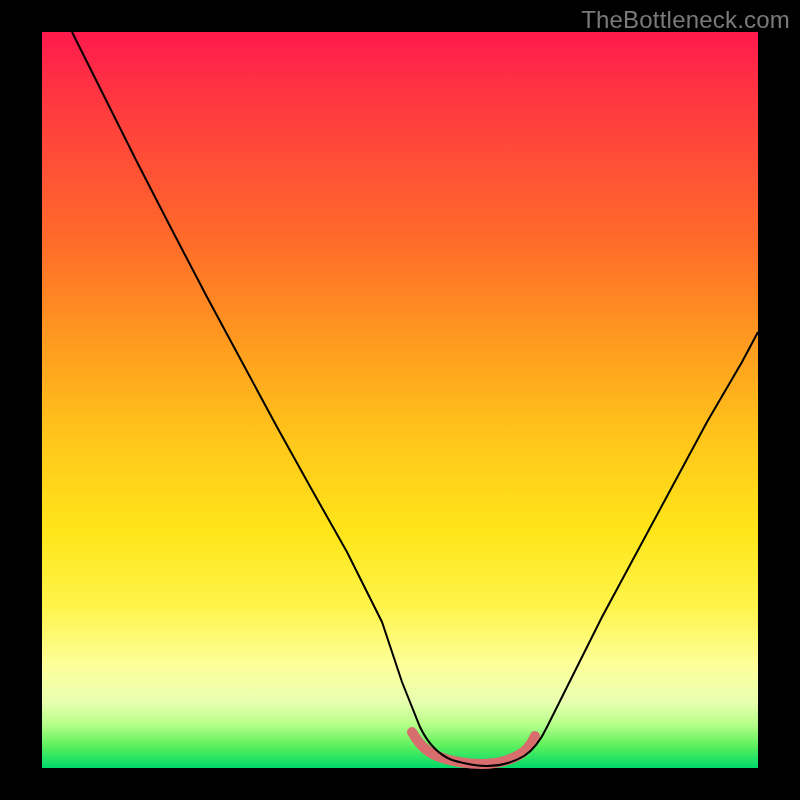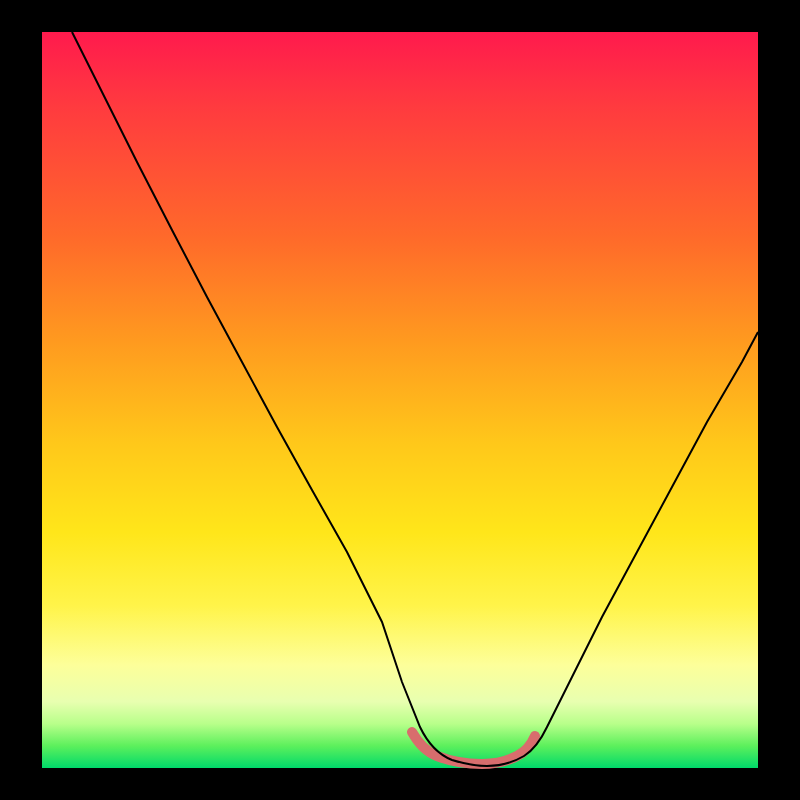--- a/index.html
+++ b/index.html
@@ -104,14 +104,15 @@
                L 560 585
                L 595 520
                L 630 455
                L 665 390
                L 700 330
                L 716 300"></path>
     </svg>
 
   </div>
 
+  <div class="watermark">TheBottleneck.com</div>
 
 </div>
 
 </body></html>

